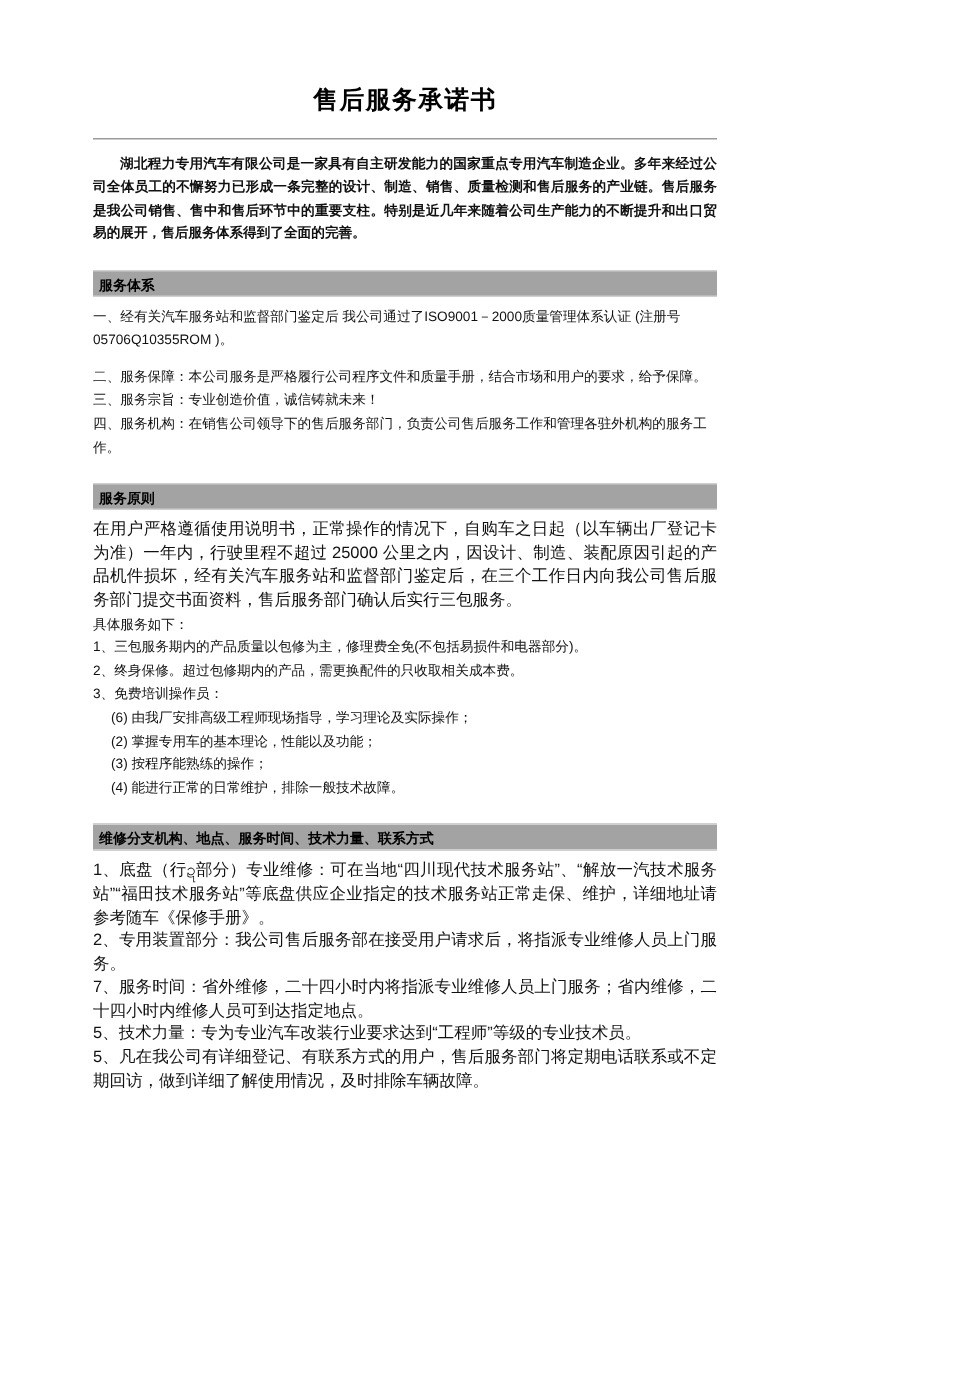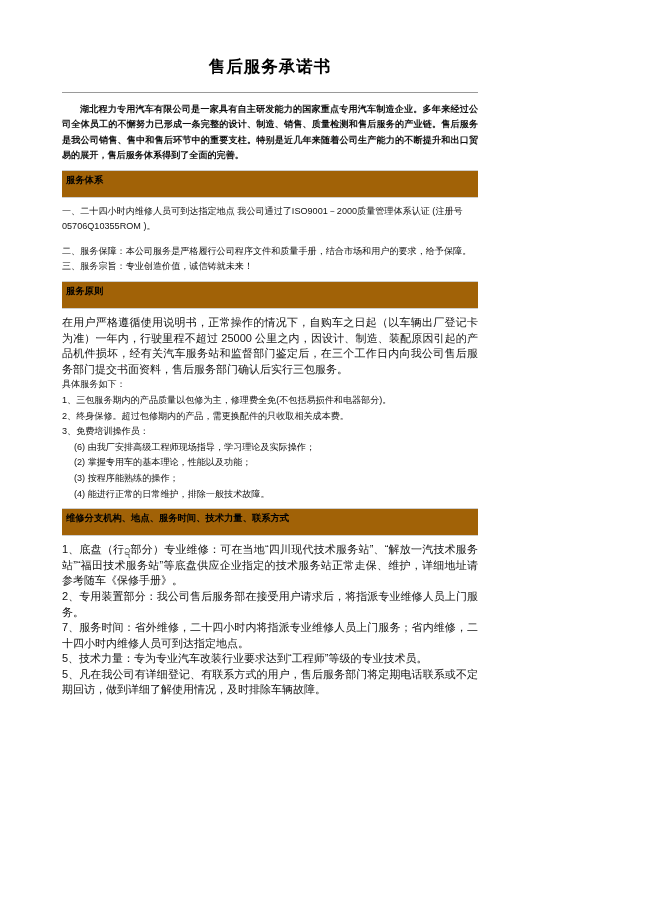--- a/index.html
+++ b/index.html
@@ -39,25 +39,25 @@
     line-height: 15.4px;
     margin: 0 0 2px 0;
     text-align: justify;
     color: #111;
   }
   p.indent {
     text-indent: 18px;
     font-weight: bold;
   }
   .section-bar {
-    background: #a16207;
+    background: #a3a3a3;
     font-size: 9.3px;
     font-weight: bold;
-    padding: 3px 4px 10px 4px;
-    margin: 6px 0 6px 0;
+    padding: 3px 4px 0 4px;
+    margin: 16px 0 6px 0;
     color: #000;
     border-top: 1px solid #cfcfcf;
     border-bottom: 1px solid #cfcfcf;
   }
   .spacer-sm { height: 9px; }
   .list-line {
     font-size: 9.1px;
     line-height: 15.6px;
     margin: 0;
     color: #111;
@@ -82,24 +82,25 @@
 
 <div class="page">
 
   <h1 class="doc-title">售后服务承诺书</h1>
   <hr class="title-rule">
 
   <p class="body-text indent">湖北程力专用汽车有限公司是一家具有自主研发能力的国家重点专用汽车制造企业。多年来经过公司全体员工的不懈努力已形成一条完整的设计、制造、销售、质量检测和售后服务的产业链。售后服务是我公司销售、售中和售后环节中的重要支柱。特别是近几年来随着公司生产能力的不断提升和出口贸易的展开，售后服务体系得到了全面的完善。</p>
 
   <div class="section-bar">服务体系</div>
 
-  <p class="list-line">一、二十四小时内维修人员可到达指定地点 我公司通过了ISO9001－2000质量管理体系认证 (注册号05706Q10355ROM )。</p>
+  <p class="list-line">一、经有关汽车服务站和监督部门鉴定后 我公司通过了ISO9001－2000质量管理体系认证 (注册号05706Q10355ROM )。</p>
   <div class="spacer-sm"></div>
   <p class="list-line">二、服务保障：本公司服务是严格履行公司程序文件和质量手册，结合市场和用户的要求，给予保障。</p>
   <p class="list-line">三、服务宗旨：专业创造价值，诚信铸就未来！</p>
+  <p class="list-line">四、服务机构：在销售公司领导下的售后服务部门，负责公司售后服务工作和管理各驻外机构的服务工作。</p>
 
   <div class="section-bar">服务原则</div>
 
   <p class="block-para">在用户严格遵循使用说明书，正常操作的情况下，自购车之日起（以车辆出厂登记卡为准）一年内，行驶里程不超过 25000 公里之内，因设计、制造、装配原因引起的产品机件损坏，经有关汽车服务站和监督部门鉴定后，在三个工作日内向我公司售后服务部门提交书面资料，售后服务部门确认后实行三包服务。</p>
   <p class="list-line">具体服务如下：</p>
   <p class="list-line">1、三包服务期内的产品质量以包修为主，修理费全免(不包括易损件和电器部分)。</p>
   <p class="list-line">2、终身保修。超过包修期内的产品，需更换配件的只收取相关成本费。</p>
   <p class="list-line">3、免费培训操作员：</p>
   <p class="sub-line">(6) 由我厂安排高级工程师现场指导，学习理论及实际操作；</p>
   <p class="sub-line">(2) 掌握专用车的基本理论，性能以及功能；</p>

